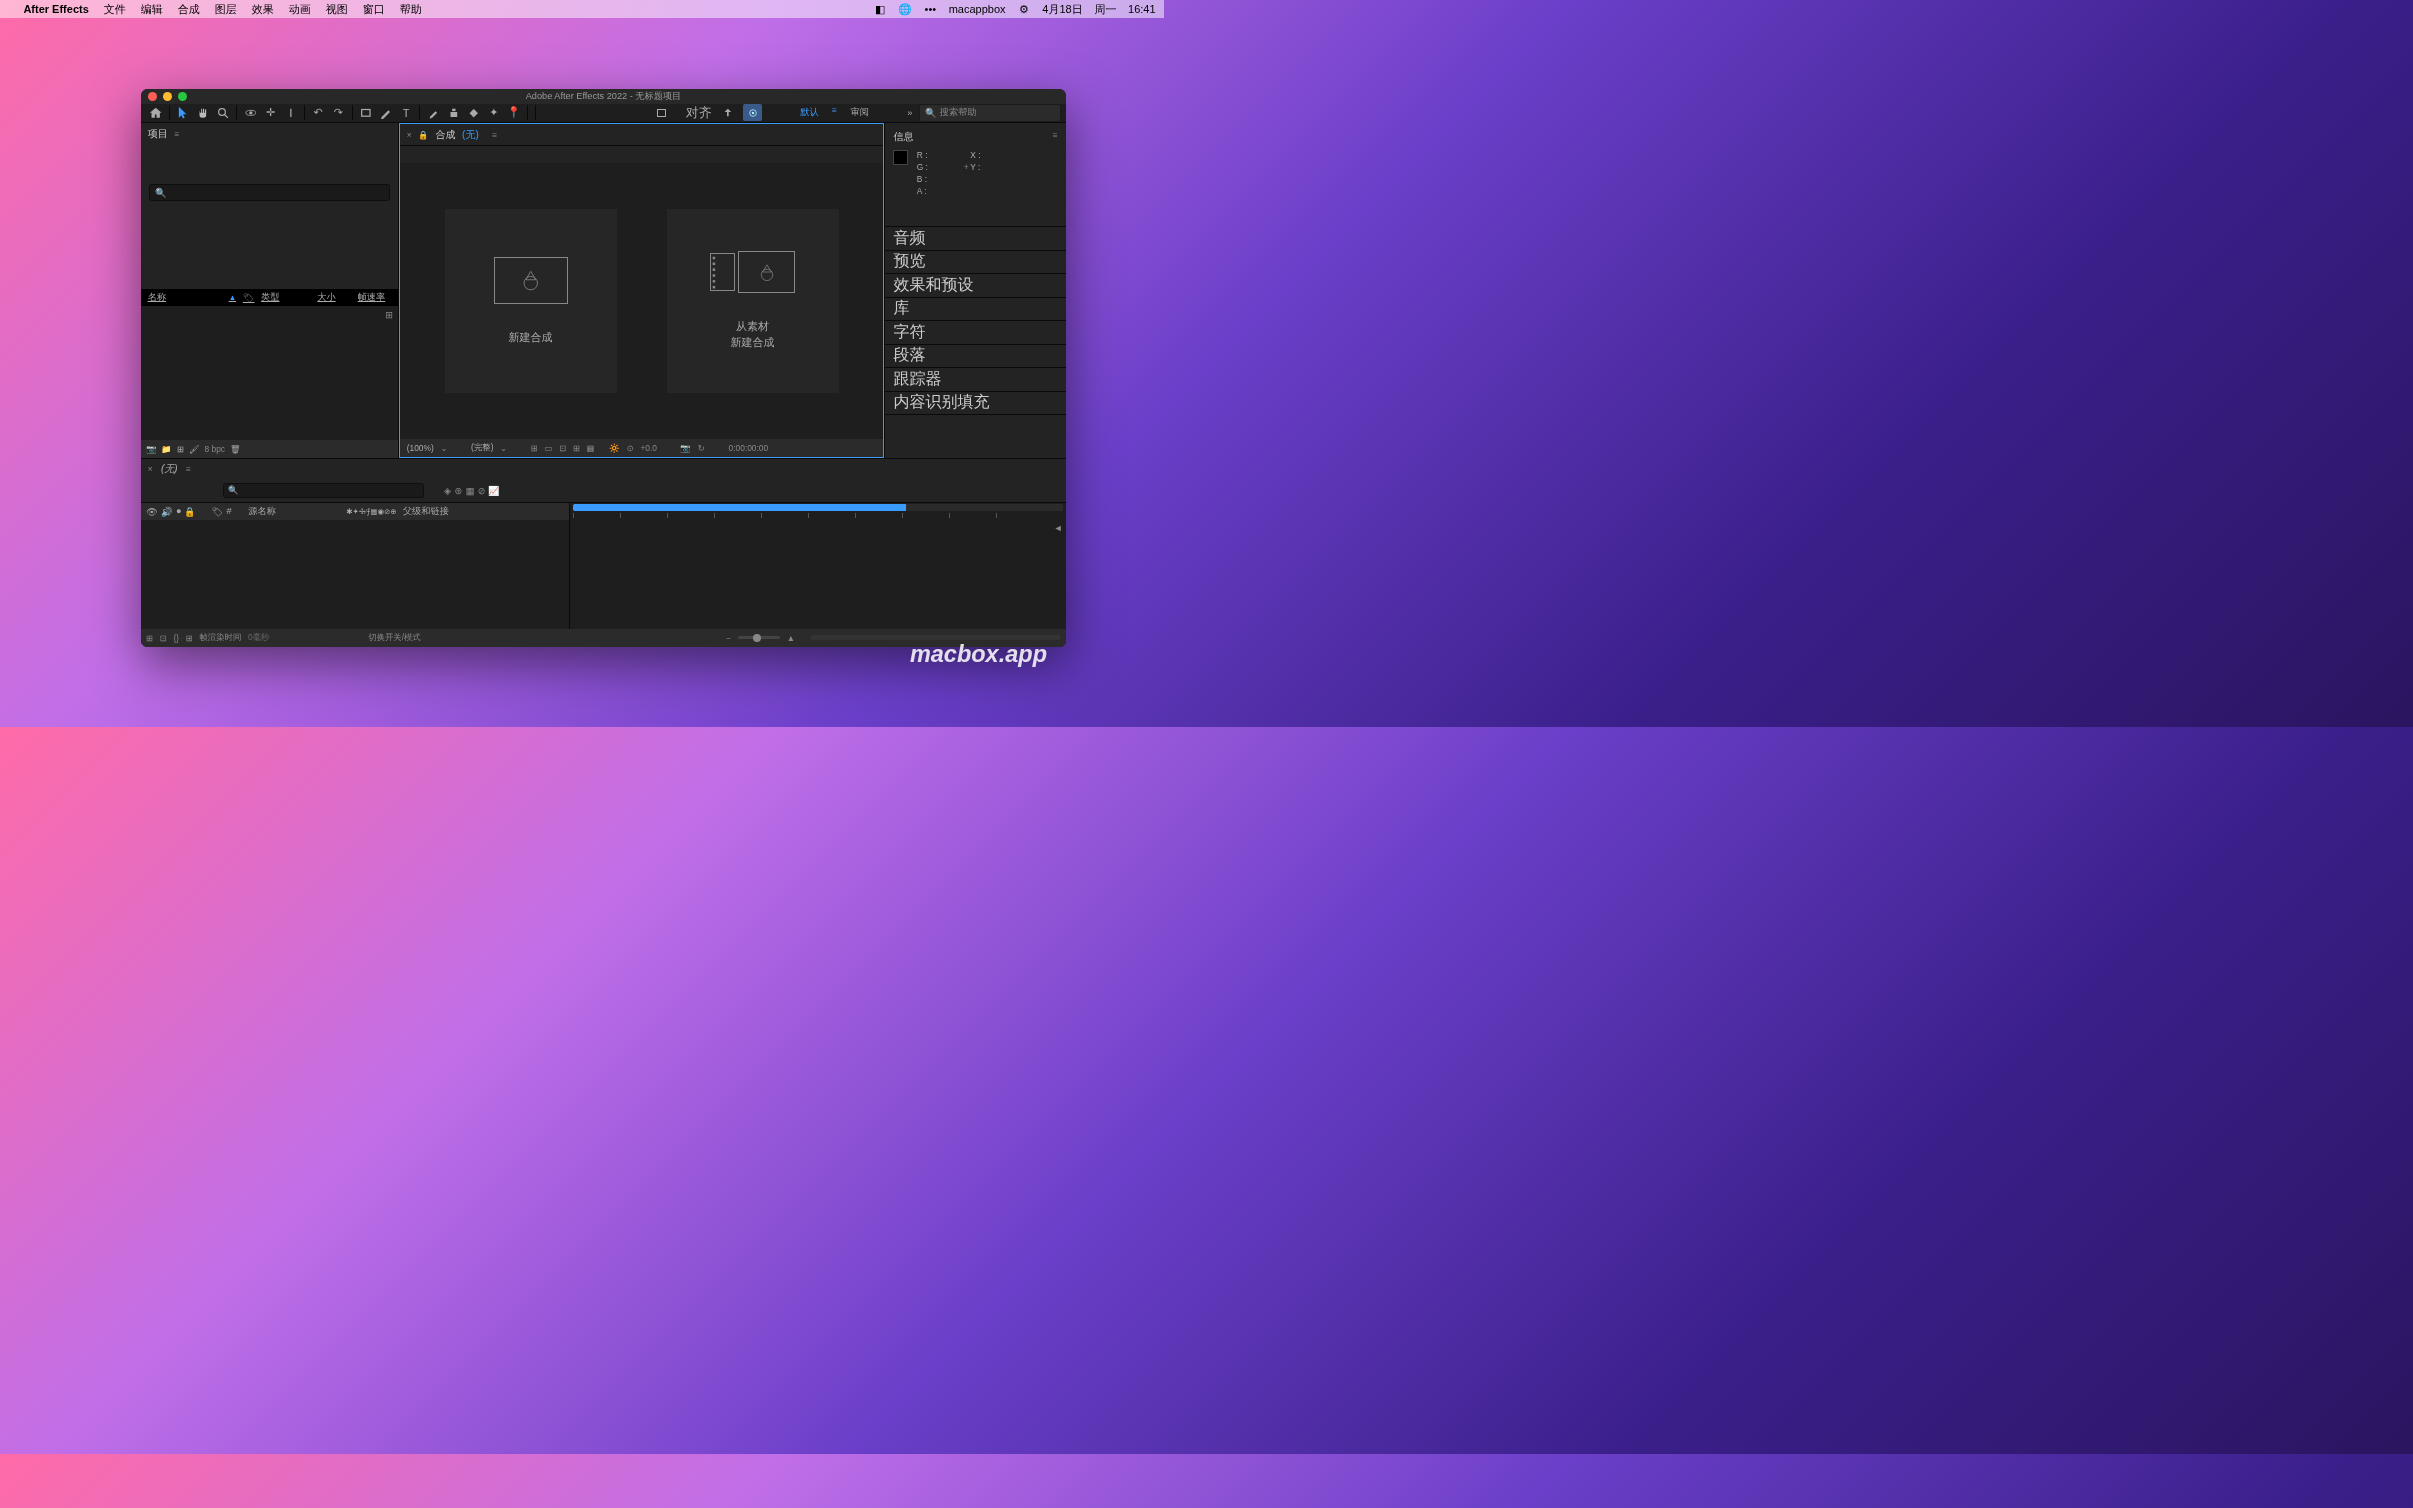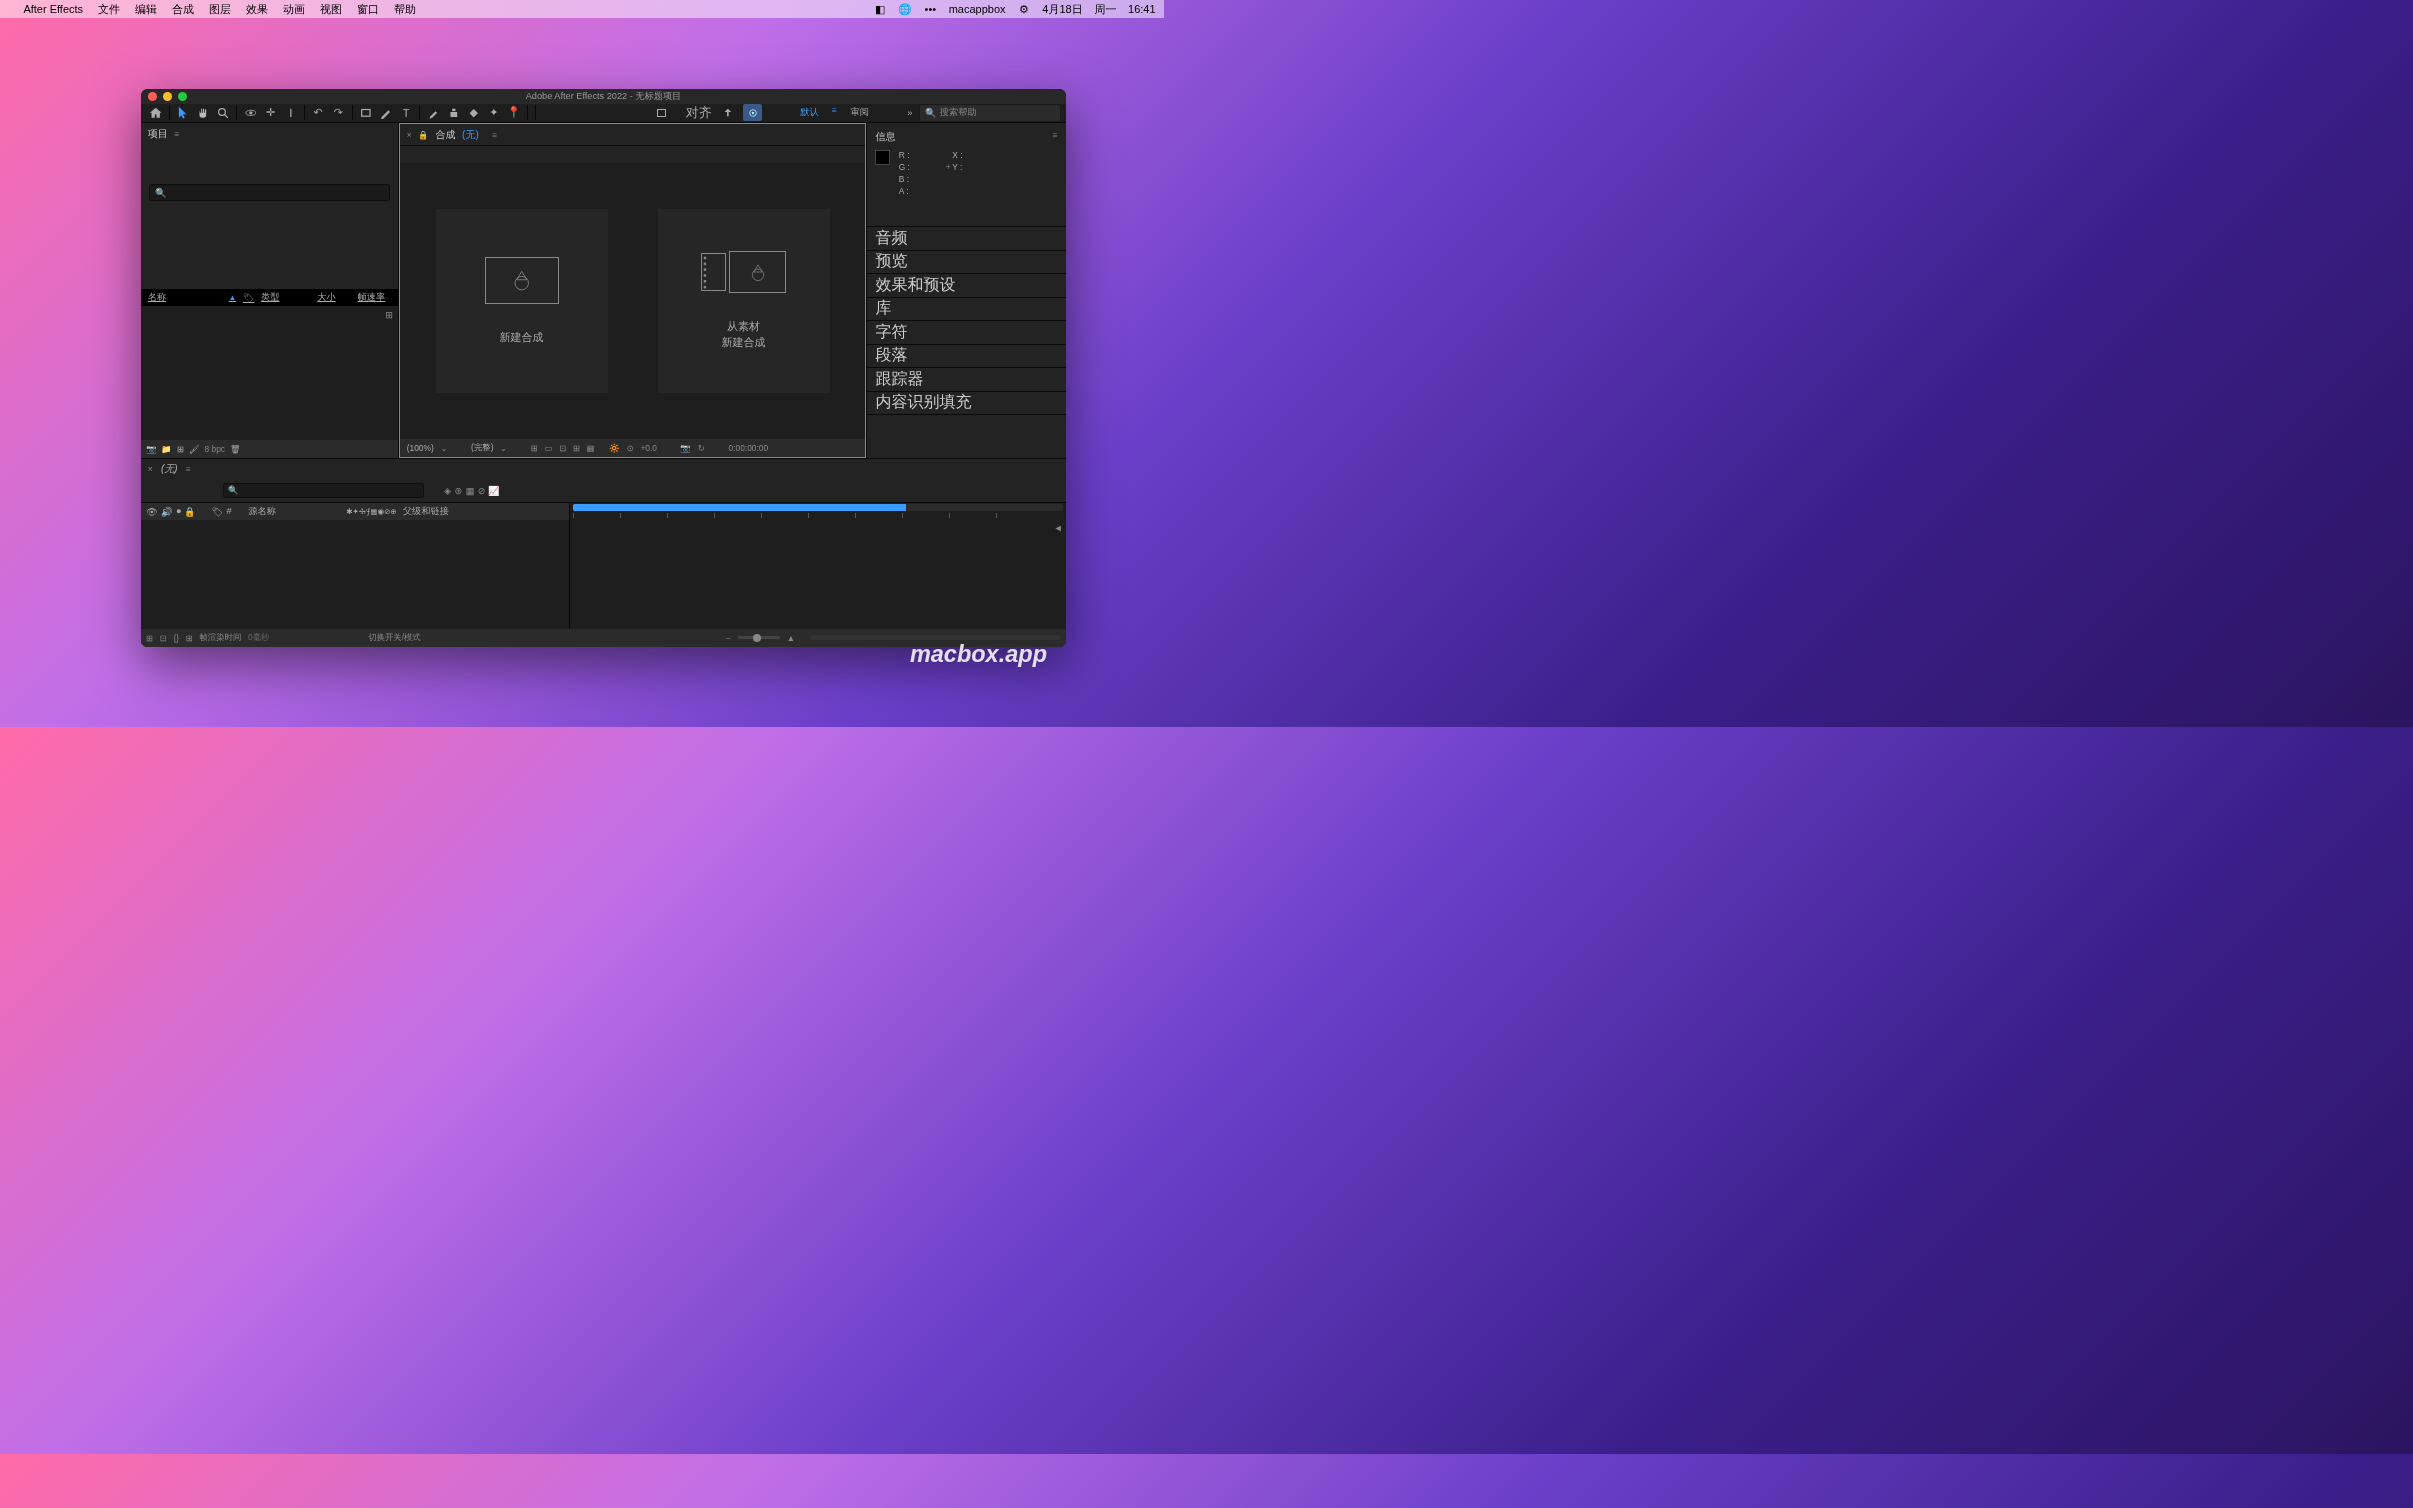--- a/index.html
+++ b/index.html
@@ -15,21 +15,21 @@
       background: rgba(255,255,255,0.5);
       backdrop-filter: blur(8.4px);
       display: flex;
       align-items: center;
       padding: 0 8.4px;
       font-size: 11px;
       color: #000;
     }
     .menu-left { display: flex; gap: 15px; align-items: center; }
     .menu-left span:first-child { font-size: 11.7px; }
-    .menu-left span:nth-child(2) { font-weight: 400; }
+    .menu-left span:nth-child(2) { font-weight: 700; }
     .menu-right { display: flex; gap: 11.7px; align-items: center; margin-left: auto; }
     .menu-icon { width: 13.4px; height: 13.4px; display: inline-flex; align-items: center; justify-content: center; }
     .app-window {
       position: absolute;
       left: 141px;
       top: 89px;
       width: 925px;
       height: 558px;
       background: #1e1e1e;
       border-radius: 6.7px;
@@ -218,21 +218,21 @@
       background: #2b2b2b;
       display: flex;
       align-items: center;
       padding: 0 6.7px;
       gap: 6.7px;
       font-size: 8.4px;
       color: #888;
     }
     .zoom-val { color: #aaa; }
     .right-panels {
-      width: 200px;
+      width: 182px;
       background: #232323;
       border-left: 0.8px solid #0a0a0a;
       display: flex;
       flex-direction: column;
     }
     .info-panel {
       padding: 6.7px 8.4px;
       border-bottom: 0.8px solid #0a0a0a;
       height: 104px;
     }

